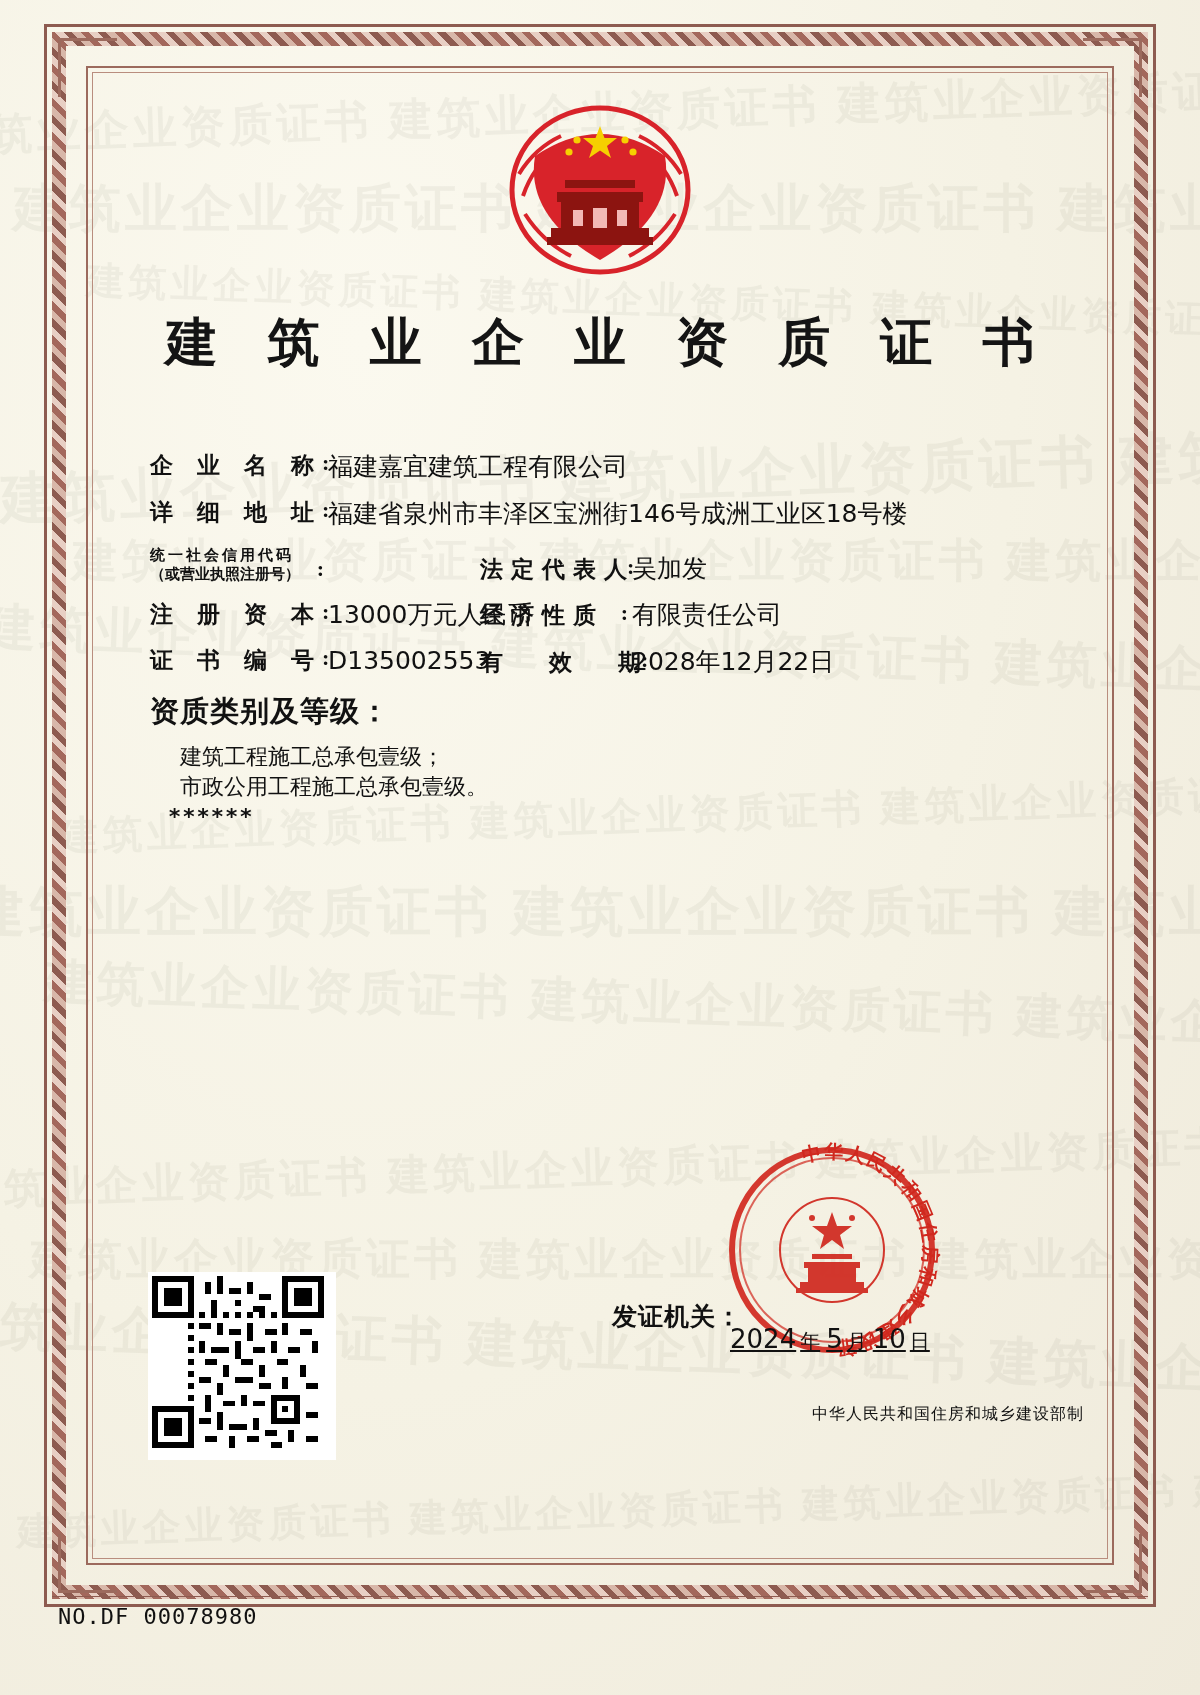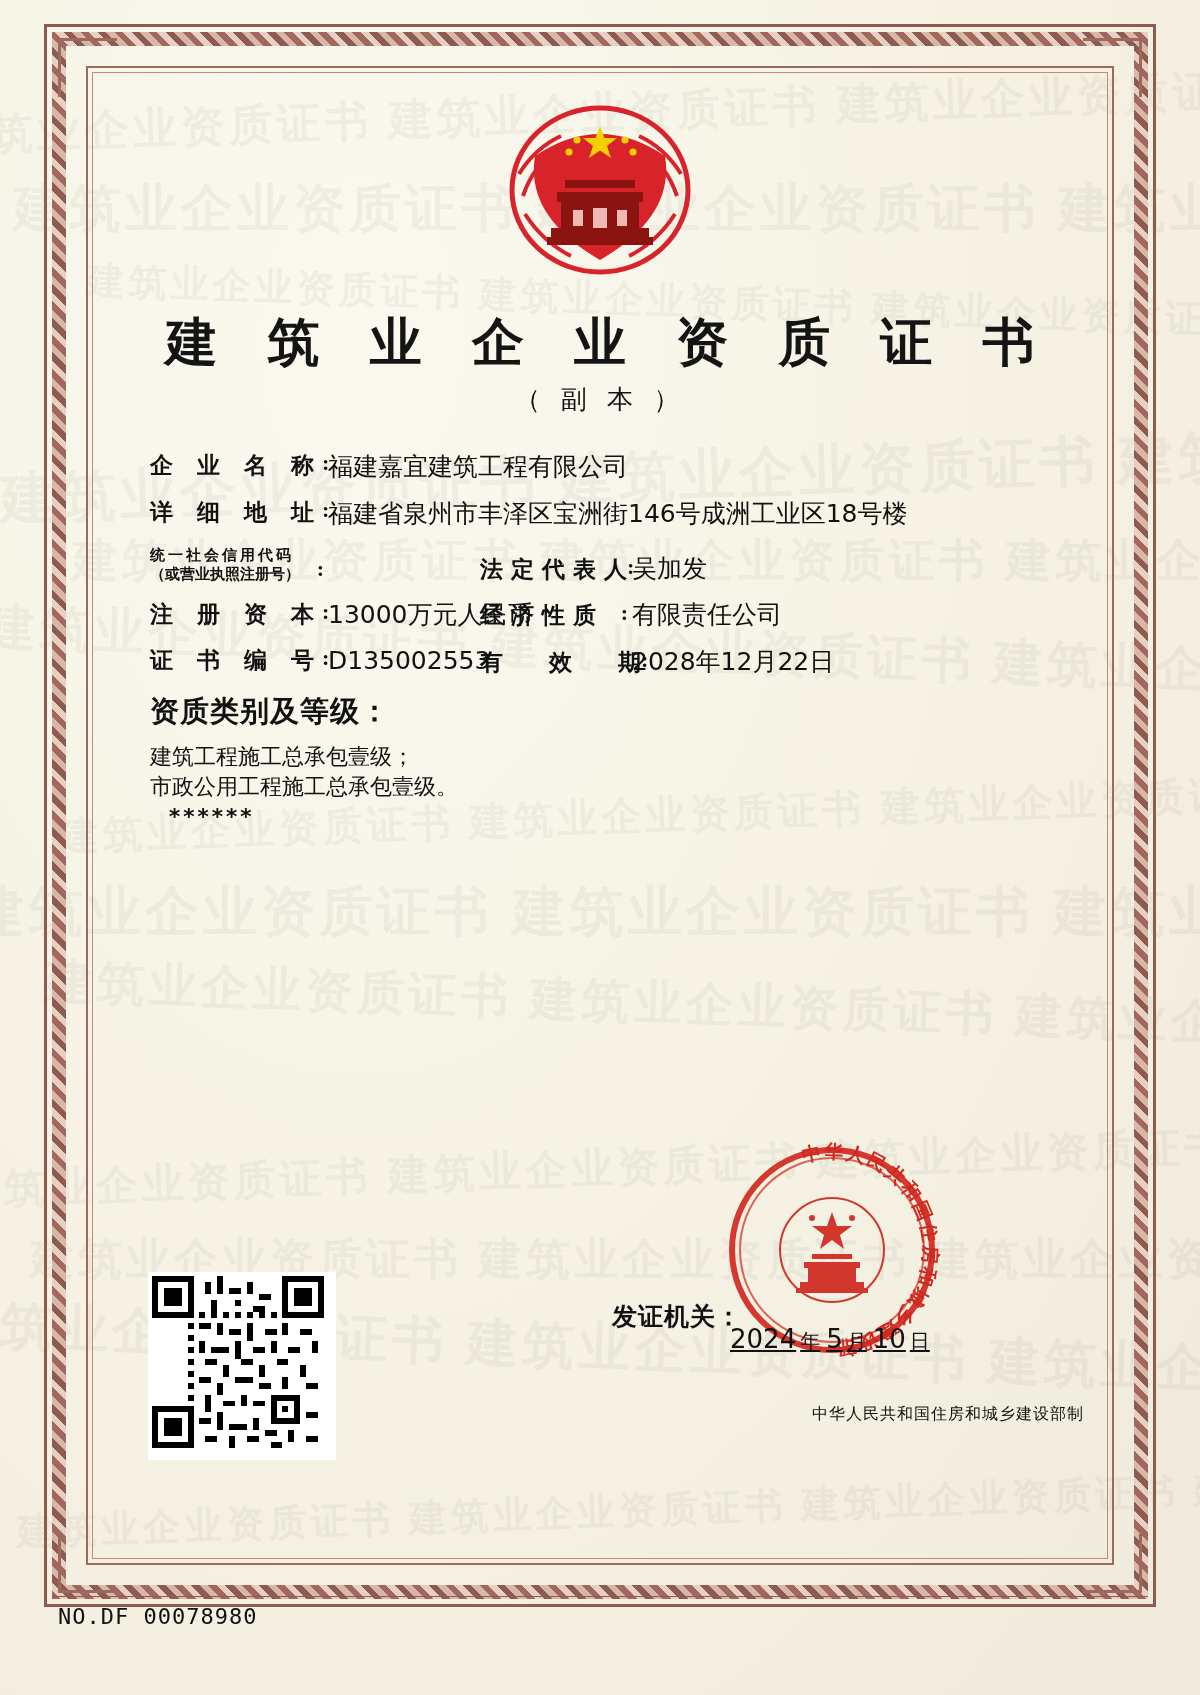--- a/index.html
+++ b/index.html
@@ -122,21 +122,21 @@
     white-space:nowrap;
     padding-top:2px;
   }
   .two-line-lbl .l1{letter-spacing:3px;}
   .col-left{width:330px;flex:0 0 330px;display:flex;align-items:center;}
   .col-right{display:flex;align-items:flex-end;}
   .lbl-box{width:176px;flex:0 0 176px;display:flex;justify-content:space-between;}
   .lbl-box2{width:150px;flex:0 0 150px;display:flex;justify-content:space-between;}
   .qual-head{font-size:29px;font-weight:bold;font-family:"DejaVu Sans", sans-serif;letter-spacing:1px;margin-top:6px;}
   .qual-list{
-    margin-top:10px;margin-left:0;
+    margin-top:10px;margin-left:30px;
     font-size:22px;line-height:30px;
     font-family:"DejaVu Sans", sans-serif;
   }
   .stars{
     margin-top:2px;margin-left:18px;
     font-size:22px;font-weight:bold;letter-spacing:1px;
     font-family:"DejaVu Sans Mono", monospace;
   }
 
   
@@ -255,21 +255,20 @@
         <g fill="#f2b8b5">
           <rect x="88" y="104" width="14" height="20"></rect>
           <rect x="68" y="106" width="10" height="16"></rect>
           <rect x="112" y="106" width="10" height="16"></rect>
         </g>
       </g>
     </svg>
   </div>
 
   <div class="title">建 筑 业 企 业 资 质 证 书</div>
-  <div class="subtitle">（ 副 本 ）</div>
 
   <div class="fields">
 
     <div class="row">
       <div class="lbl-box">
         <span class="lbl sp">企 业 名 称</span>
         <span class="colon">:</span>
       </div>
       <span class="val">福建嘉宜建筑工程有限公司</span>
     </div>

